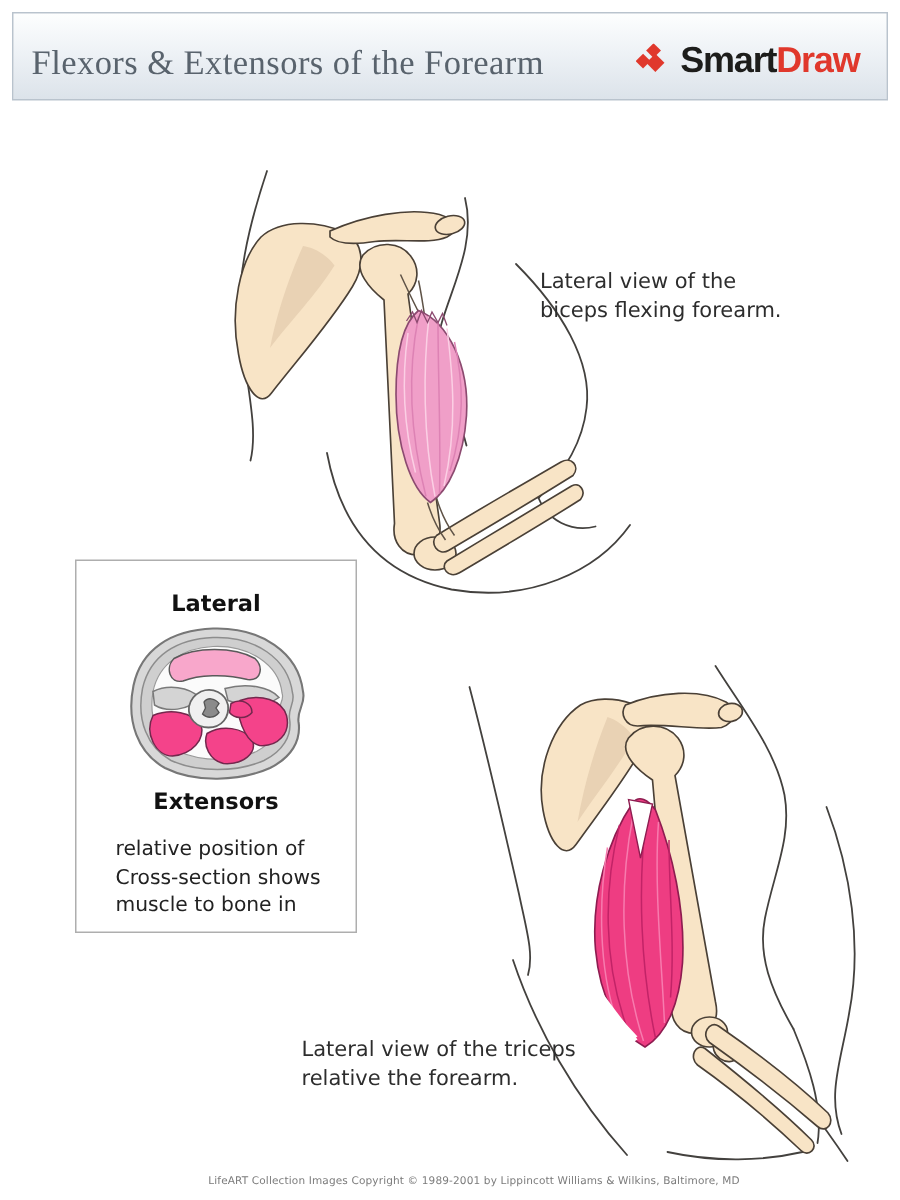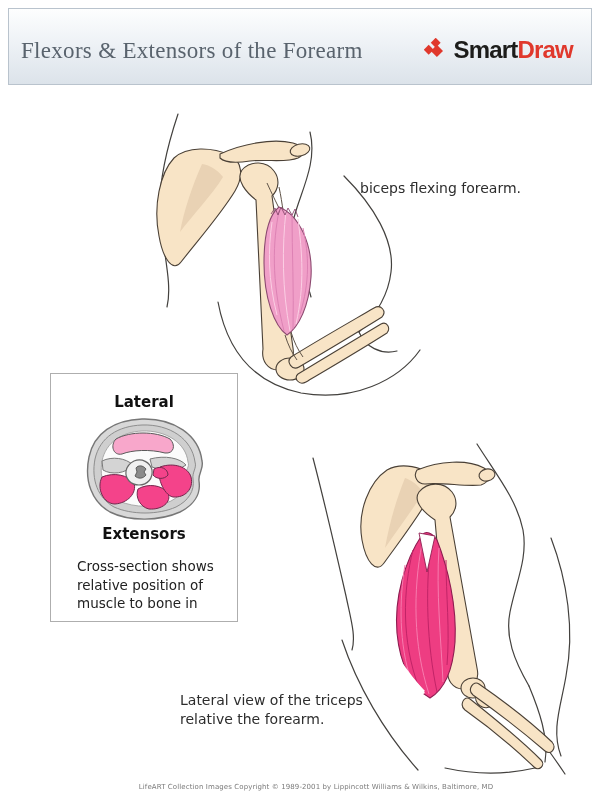--- a/index.html
+++ b/index.html
@@ -4,40 +4,40 @@
 <style>
   * { margin:0; padding:0; box-sizing:border-box; }
   html,body { background:#ffffff; }
   body { font-family:"DejaVu Sans","Liberation Sans",sans-serif; }
   #page {
     position:relative; width:600px; height:800px; background:#ffffff;
     overflow:hidden; margin:0 auto;
   }
   
   .header {
-    position:absolute; left:8px; top:8px; width:584px; height:77px;
+    position:absolute; left:8px; top:8px; width:584px; height:59px;
     border:1px solid #b9c3cd;
     background:linear-gradient(180deg,#fdfefe 0%,#eef2f6 45%,#dce3ea 100%);
     display:flex; align-items:center; justify-content:space-between;
     padding:0 18px 0 12px;
   }
   .page-title {
     font-family:"Liberation Serif","DejaVu Serif",serif;
     font-size:23px; color:#59636d; letter-spacing:0.3px; font-weight:400;
     padding-top:8px;
   }
   .logo { display:flex; align-items:center; gap:5px; padding-top:6px; cursor:pointer; }
   .logo-text { font-size:24px; font-weight:bold; letter-spacing:-0.8px; font-family:"Liberation Sans",sans-serif; }
   .brand-black { color:#1d1d1b; }
   .brand-red { color:#e0382c; }
   
   .caption { position:absolute; font-size:14px; line-height:19px; color:#2d2d2d; }
   .caption span { display:block; }
   #caption-biceps { left:360px; top:179px; }
-  #caption-triceps { left:180px; top:691px; }
+  #caption-triceps { left:201px; top:691px; }
   
   .inset {
     position:absolute; left:50px; top:373px; width:188px; height:249px;
     background:#ffffff; border:1px solid #aeaeae;
   }
   .inset-label { text-align:center; font-weight:bold; font-size:15px; color:#111; }
   #flexors-label { margin-top:19px; }
   #extensors-label { margin-top:4px; }
   .inset-desc { margin:14px 0 0 26px; font-size:13.5px; line-height:18.5px; color:#222; }
   .inset-desc span { display:block; }
@@ -112,20 +112,21 @@
       <path d="M131,104 L135,98 L138,105 L141,97 L145,105 L148,98 L152,105 L155,99 L158,107" stroke="#8c4a70" stroke-width="0.9"></path>
     </g>
 
     <g fill="none" stroke="#5f5347" stroke-width="1">
       <path d="M145,225 C148,235 152,243 157,250"></path>
       <path d="M151,222 C154,232 158,240 163,247"></path>
     </g>
   </svg>
 
   <div id="caption-biceps" class="caption">
+    <span>Lateral view of the</span>
     <span>biceps flexing forearm.</span>
   </div>
 
   <div class="inset">
     <div id="flexors-label" class="inset-label">Lateral</div>
     <svg class="cross-wrap" viewBox="0 0 124 104">
 
       <path d="M60,2 C32,3 12,16 7,40 C2,64 10,85 28,95 C48,105 78,104 98,95 C112,88 119,77 117,64 C116,56 122,52 120,44 C117,18 92,1 60,2 Z" fill="#d8d8d8" stroke="#777777" stroke-width="1.4"></path>
       <path d="M60,8 C36,9 18,20 13,42 C9,63 16,81 32,90 C50,98 76,98 94,90 C106,84 113,74 111,62 C110,55 115,51 113,45 C110,22 88,7 60,8 Z" fill="#cfcfcf" stroke="#8d8d8d" stroke-width="1"></path>
       <path d="M60,14 C40,15 24,25 20,44 C17,62 23,76 37,84 C53,91 74,91 89,84 C100,78 106,69 104,59 C103,53 108,50 106,45 C104,26 84,13 60,14 Z" fill="#fbfbfb" stroke="#9a9a9a" stroke-width="0.8"></path>
@@ -143,22 +144,22 @@
         <path d="M56,72 C66,66 80,68 86,76 C90,85 80,93 67,92 C58,90 53,80 56,72 Z"></path>
         <path d="M78,50 C92,45 106,50 109,60 C112,72 103,81 91,80 C81,78 74,57 78,50 Z"></path>
         <path d="M72,52 C79,48 86,52 86,58 C82,63 74,62 71,58 Z"></path>
       </g>
 
       <path d="M52,44 C60,41 68,45 70,53 C71,61 66,68 57,68 C49,68 43,62 44,54 C45,49 48,46 52,44 Z" fill="#f0f0f0" stroke="#666666" stroke-width="1.2"></path>
       <path d="M54,51 C56,48 61,48 64,52 L62,55 L64,58 C61,62 56,62 53,59 L55,55 Z" fill="#8b8b8b" stroke="#555555" stroke-width="0.9"></path>
     </svg>
     <div id="extensors-label" class="inset-label">Extensors</div>
     <div class="inset-desc">
+      <span>relative position of</span>
       <span>Cross-section shows</span>
-      <span>relative position of</span>
       <span>muscle to bone in</span>
     </div>
   </div>
 
   <svg id="figure-triceps" class="figure" viewBox="0 0 287 346">
 
     <g fill="none" stroke="#43413e" stroke-width="1.2" stroke-linecap="round">
       <path d="M20,28 C31,70 43,122 53,166 C58,190 63,206 59,220"></path>
       <path d="M49,210 C64,255 91,302 125,340"></path>
       <path d="M184,14 C203,44 224,70 230,100 C235,128 223,152 217,182 C212,207 221,230 236,256"></path>

